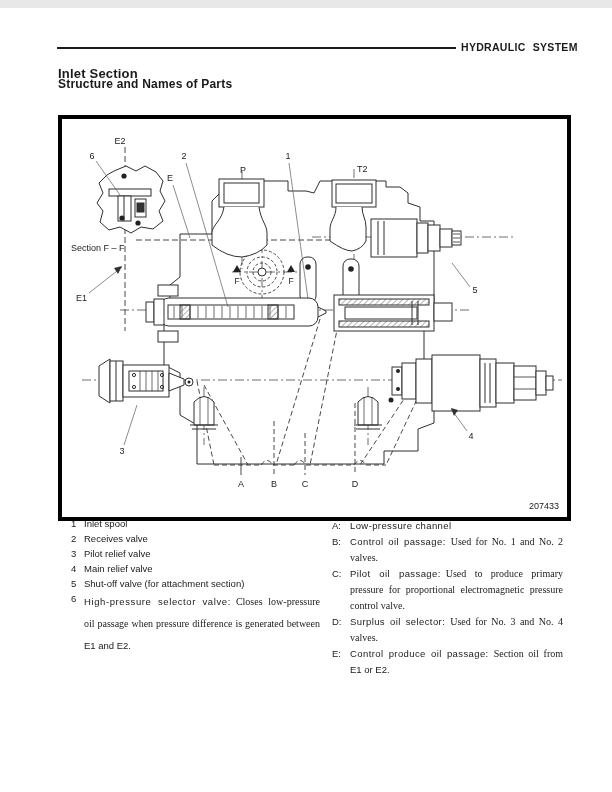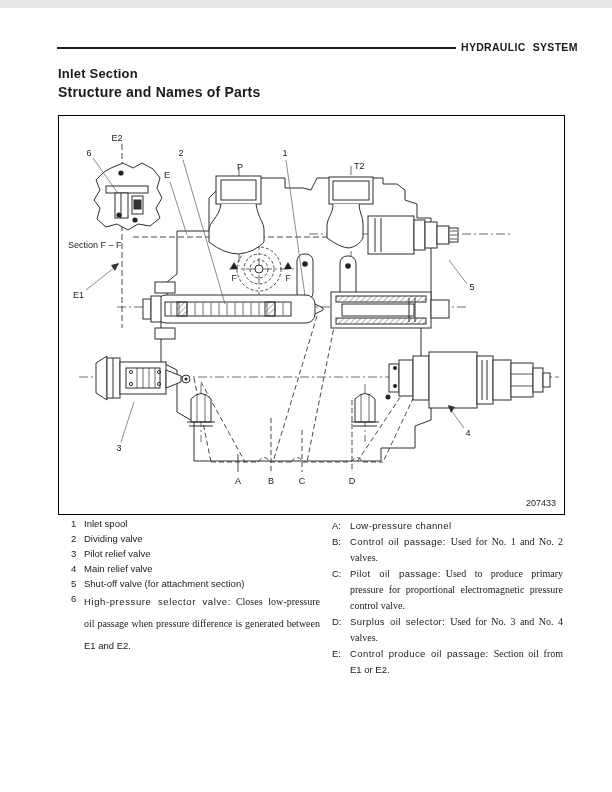--- a/index.html
+++ b/index.html
@@ -7,22 +7,22 @@
     position:relative; width:612px; height:792px; margin:8px auto;
     background:#ffffff; overflow:hidden;
     font-family:"Liberation Sans", sans-serif; color:#1a1a1a;
   }
   .header-rule { position:absolute; left:57px; top:39px; width:399px; height:2px; background:#1c1c1c; }
   .header-title {
     position:absolute; left:461px; top:33px; font-size:10.5px; font-weight:bold;
     letter-spacing:0.3px; word-spacing:4px; white-space:nowrap;
   }
   .h1 { position:absolute; left:58px; top:58px; font-size:13px; font-weight:bold; letter-spacing:0.2px; }
-  .h2 { position:absolute; left:58px; top:76px; font-size:14px; font-weight:bold; letter-spacing:0.2px; }
-  .figure { position:absolute; left:58px; top:107px; width:505px; height:398px; border:1px solid #000000; background:#fff; }
+  .h2 { position:absolute; left:58px; top:69px; font-size:12px; font-weight:bold; letter-spacing:0.2px; }
+  .figure { position:absolute; left:58px; top:107px; width:505px; height:398px; border:4px solid #000000; background:#fff; }
   .figure svg { display:block; }
   .fig-label { font-family:"Liberation Sans", sans-serif; font-size:9px; fill:#222; }
   .fig-label-sm { font-family:"Liberation Sans", sans-serif; font-size:8.5px; fill:#222; }
 
   .lists { position:absolute; left:58px; top:508px; width:505px; font-size:9.5px; }
   .left-col { position:absolute; left:0; top:0; width:262px; }
   .right-col { position:absolute; left:274px; top:2px; width:231px; }
 
   .part-row { display:flex; align-items:flex-start; line-height:15px; }
   .pnum { width:13px; padding-left:13px; flex:0 0 auto; }
@@ -241,21 +241,21 @@
   </div>
 
   <div class="lists">
     <div class="left-col">
       <div class="part-row">
         <span class="pnum">1</span>
         <span class="pname">Inlet spool</span>
       </div>
       <div class="part-row">
         <span class="pnum">2</span>
-        <span class="pname">Dividing valve</span>
+        <span class="pname">Receives valve</span>
       </div>
       <div class="part-row">
         <span class="pnum">3</span>
         <span class="pname">Pilot relief valve</span>
       </div>
       <div class="part-row">
         <span class="pnum">4</span>
         <span class="pname">Main relief valve</span>
       </div>
       <div class="part-row">

